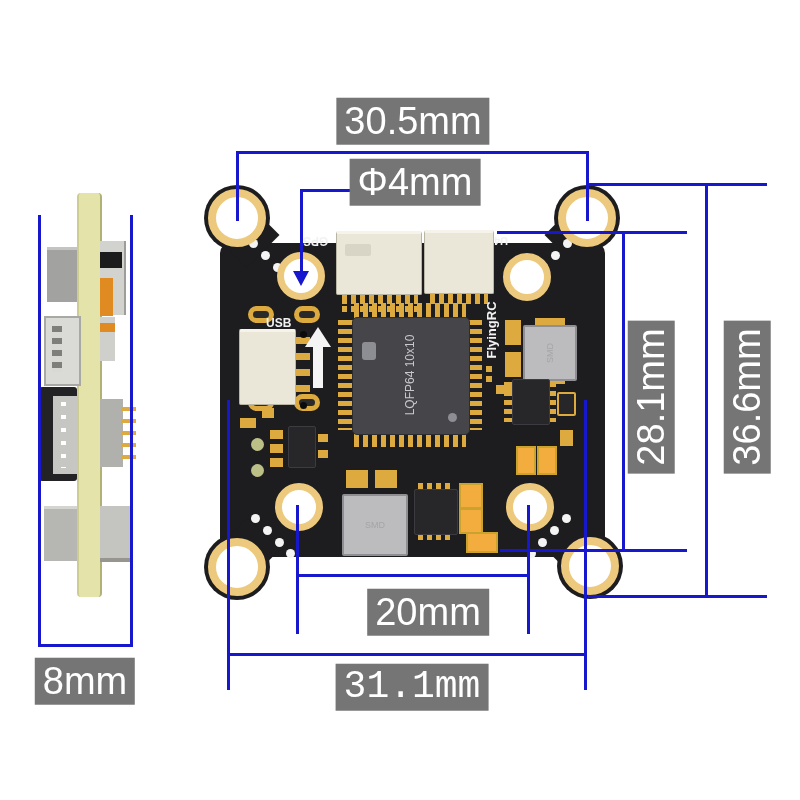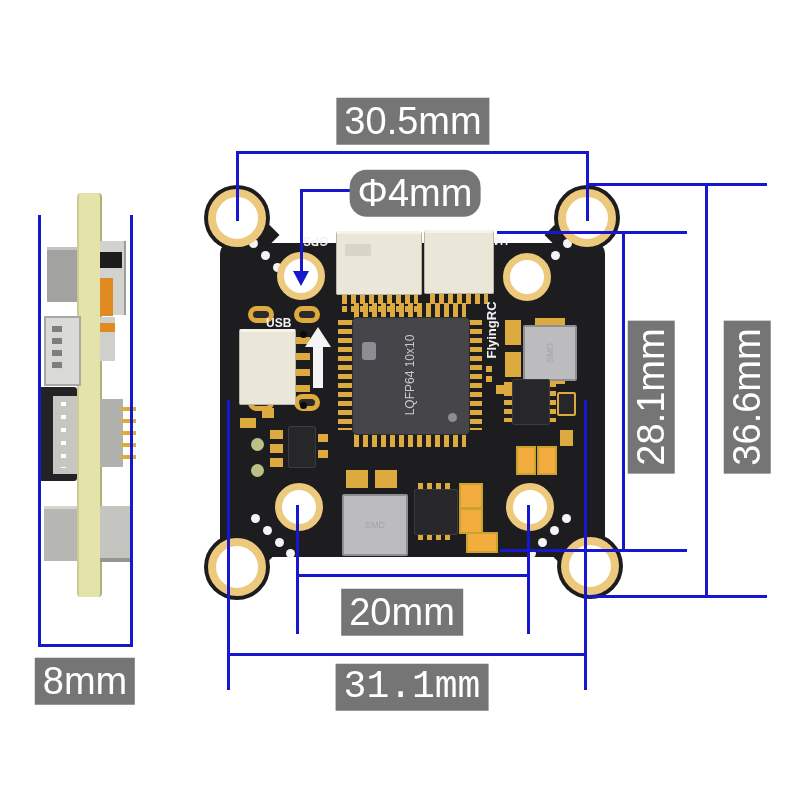--- a/index.html
+++ b/index.html
@@ -190,36 +190,36 @@
   <div>
 
     <div class="dim" style="left:237px;top:151px;width:352px;height:3px;"></div>
     <div class="dim" style="left:236px;top:151px;width:3px;height:70px;"></div>
     <div class="dim" style="left:586px;top:151px;width:3px;height:70px;"></div>
     <div class="dimlabel" style="left:413px;top:121px;">30.5mm</div>
 
     <div class="dim" style="left:301px;top:189px;width:53px;height:3px;"></div>
     <div class="dim" style="left:300px;top:189px;width:3px;height:84px;"></div>
     <div class="arrowhead" style="left:293px;top:271px;"></div>
-    <div class="dimlabel" style="left:415px;top:193px;border-radius:17px;">Φ4mm</div>
+    <div class="dimlabel" style="left:415px;top:182px;">Φ4mm</div>
 
     <div class="dim" style="left:497px;top:231px;width:190px;height:3px;"></div>
     <div class="dim" style="left:500px;top:549px;width:187px;height:3px;"></div>
     <div class="dim" style="left:622px;top:231px;width:3px;height:321px;"></div>
     <div class="dimlabel vert" style="left:651px;top:397px;">28.1mm</div>
 
     <div class="dim" style="left:588px;top:183px;width:179px;height:3px;"></div>
     <div class="dim" style="left:588px;top:595px;width:179px;height:3px;"></div>
     <div class="dim" style="left:705px;top:183px;width:3px;height:415px;"></div>
     <div class="dimlabel vert" style="left:747px;top:397px;">36.6mm</div>
 
     <div class="dim" style="left:296px;top:505px;width:3px;height:129px;"></div>
     <div class="dim" style="left:527px;top:505px;width:3px;height:129px;"></div>
     <div class="dim" style="left:297px;top:574px;width:233px;height:3px;"></div>
-    <div class="dimlabel" style="left:402px;top:612px;">20mm</div>
+    <div class="dimlabel" style="left:428px;top:612px;">20mm</div>
 
     <div class="dim" style="left:227px;top:400px;width:3px;height:290px;"></div>
     <div class="dim" style="left:584px;top:400px;width:3px;height:290px;"></div>
     <div class="dim" style="left:228px;top:653px;width:358px;height:3px;"></div>
     <div class="dimlabel" style="left:412px;top:687px;font-family:Liberation Mono, monospace;">31.1mm</div>
   </div>
 
 </div>
 
 </body></html>

